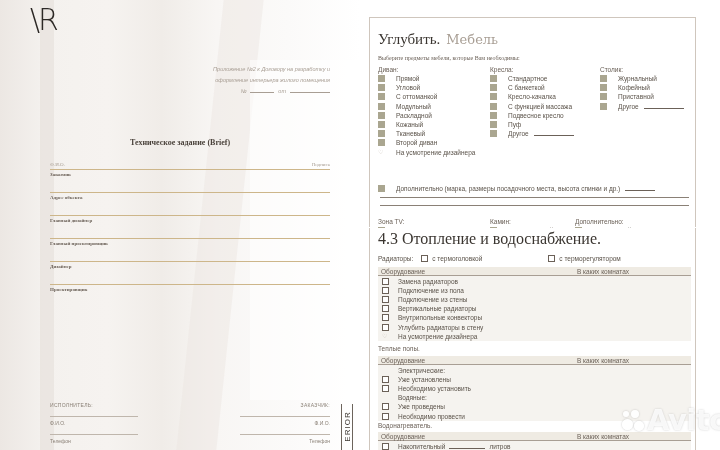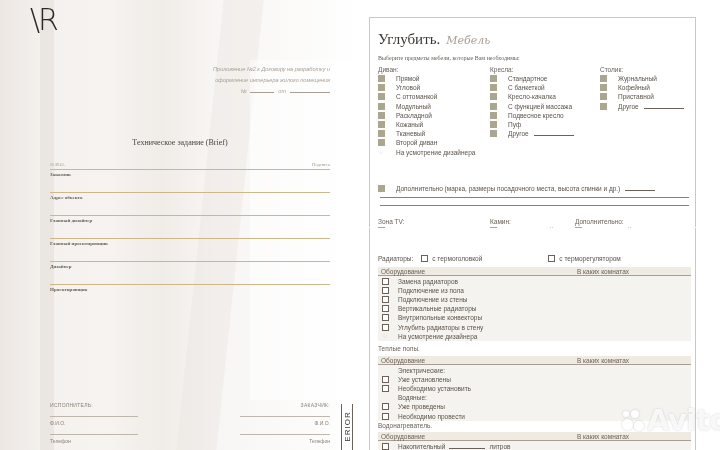--- a/index.html
+++ b/index.html
@@ -12,39 +12,39 @@
       background: linear-gradient(90deg, #ece7e3 0%, #f4f1ee 12%, #f6f3f0 30%, #f0ece8 45%, #f8f6f4 60%, #fbfaf9 80%, #ffffff 100%);
       overflow: hidden;
     }
     .left-page .curtain1 { position:absolute; left:40px; top:0; width:14px; height:450px; background: rgba(225,219,214,0.5); }
     .left-page .curtain2 { position:absolute; left:200px; top:0; width:40px; height:450px; background: rgba(235,229,224,0.45); transform: skewX(-6deg); }
     .left-page .window { position:absolute; left:250px; top:60px; width:110px; height:340px; background: rgba(255,255,255,0.55); }
     .logo { position:absolute; left:30px; top:2px; font-family:"DejaVu Sans", sans-serif; font-size:30px; font-weight:300; letter-spacing:-2px; color:#2c2825; }
     .appendix { position:absolute; right:30px; top:64px; width:210px; text-align:right; font-size:5.5px; line-height:11px; color:#a89e94; font-style:italic; }
     .appendix .num-line { display:inline-block; width:24px; border-bottom:0.5px solid #a89e94; margin:0 4px; }
     .appendix .date-line { display:inline-block; width:40px; border-bottom:0.5px solid #a89e94; margin-left:4px; }
-    .brief-title { position:absolute; left:0; width:360px; top:138px; text-align:center; font-family:"Liberation Serif", serif; font-size:8px; font-weight:normal; color:#4b433c; }
+    .brief-title { position:absolute; left:0; width:360px; top:138px; text-align:center; font-family:"Liberation Serif", serif; font-size:8px; font-weight:bold; color:#4b433c; }
     .brief-table { position:absolute; left:50px; top:162px; width:280px; }
     .brief-head { display:flex; justify-content:space-between; font-family:"Liberation Serif", serif; font-size:5px; color:#a89e94; padding-bottom:2px; border-bottom:0.8px solid #cdb68a; }
     .brief-row { height:23px; border-bottom:0.8px solid #cdb68a; font-family:"Liberation Serif", serif; font-size:5px; color:#6b6158; padding-top:2px; font-weight:bold; }
     .brief-row.last { border-bottom:none; }
     .sign-block { position:absolute; left:50px; top:402px; width:280px; font-size:5px; color:#8a8076; }
     .sign-head { display:flex; justify-content:space-between; letter-spacing:0.3px; }
     .sign-row { display:flex; justify-content:space-between; margin-top:12px; position:relative; }
     .sign-row .lline { position:absolute; left:0; top:-4px; width:88px; border-top:0.5px solid #bfb6ac; }
     .sign-row .rline { position:absolute; right:0; top:-4px; width:90px; border-top:0.5px solid #bfb6ac; }
     .vertical-label { position:absolute; left:341px; top:404px; width:12px; height:46px; border-left:0.8px solid #6c645c; border-right:0.8px solid #6c645c; }
     .vertical-label span { position:absolute; left:-10px; top:18px; transform: rotate(-90deg); font-size:8px; letter-spacing:1px; color:#3e3832; white-space:nowrap; }
 
     
     .right-page { position:absolute; left:360px; top:0; width:360px; height:450px; background:#ffffff; }
     .sheet1 { position:absolute; left:9px; top:17px; width:327px; height:210px; border:0.8px solid #cfc6bd; border-bottom:none; background:#fff; }
     .sheet2 { position:absolute; left:9px; top:228px; width:327px; height:222px; border-left:0.8px solid #cfc6bd; border-right:0.8px solid #cfc6bd; background:#fff; }
     .h-title { position:absolute; left:8px; top:13px; font-family:"Liberation Serif", serif; font-size:15px; color:#3a3530; }
-    .h-script { font-family:"DejaVu Serif", serif; font-style:italic; font-size:11px; color:#a89e94; margin-left:6px; }
+    .h-script { font-family:"DejaVu Serif", serif; font-size:13px; color:#a89e94; margin-left:6px; }
     .h-sub { position:absolute; left:8px; top:37px; font-family:"Liberation Serif", serif; font-size:6px; color:#6b6158; }
     .col { position:absolute; font-size:6.5px; color:#5a5249; }
     .col .col-head { font-size:6.5px; color:#6b6158; margin-bottom:1px; }
     .item { display:flex; align-items:center; height:9.2px; }
     .sq { width:7px; height:7px; background:#aaa690; margin-right:11px; flex:none; }
     .heart { width:7px; margin-right:11px; font-size:6px; color:#c4bbb2; flex:none; line-height:7px; }
     .fill-line { display:inline-block; width:40px; border-bottom:0.6px solid #6b6158; margin-left:5px; height:5px; }
     .extra { position:absolute; left:8px; top:167px; font-size:6.5px; display:flex; align-items:center; width:312px; }
     .extra .fill-line { width:30px; }
     .rule { position:absolute; left:10px; width:309px; border-top:0.6px solid #8a8076; }
@@ -251,20 +251,21 @@
     <div class="col partial" style="left:205px;">
       <div class="col-head">Дополнительно:</div>
       <div class="item">
           <span class="sq"></span>
           <span>Письменный стол</span>
         </div>
     </div>
   </div>
 
   <div class="sheet2">
+    <div class="h2-title">4.3 Отопление и водоснабжение.</div>
 
     <div class="rad-line">
       <span style="margin-right:8px;">Радиаторы:</span>
       <span class="cbox"></span>
       <span style="margin-right:66px;">с термоголовкой</span>
       <span class="cbox"></span>
       <span>с терморегулятором</span>
     </div>
 
     <div class="tbl" style="top:39px;">

